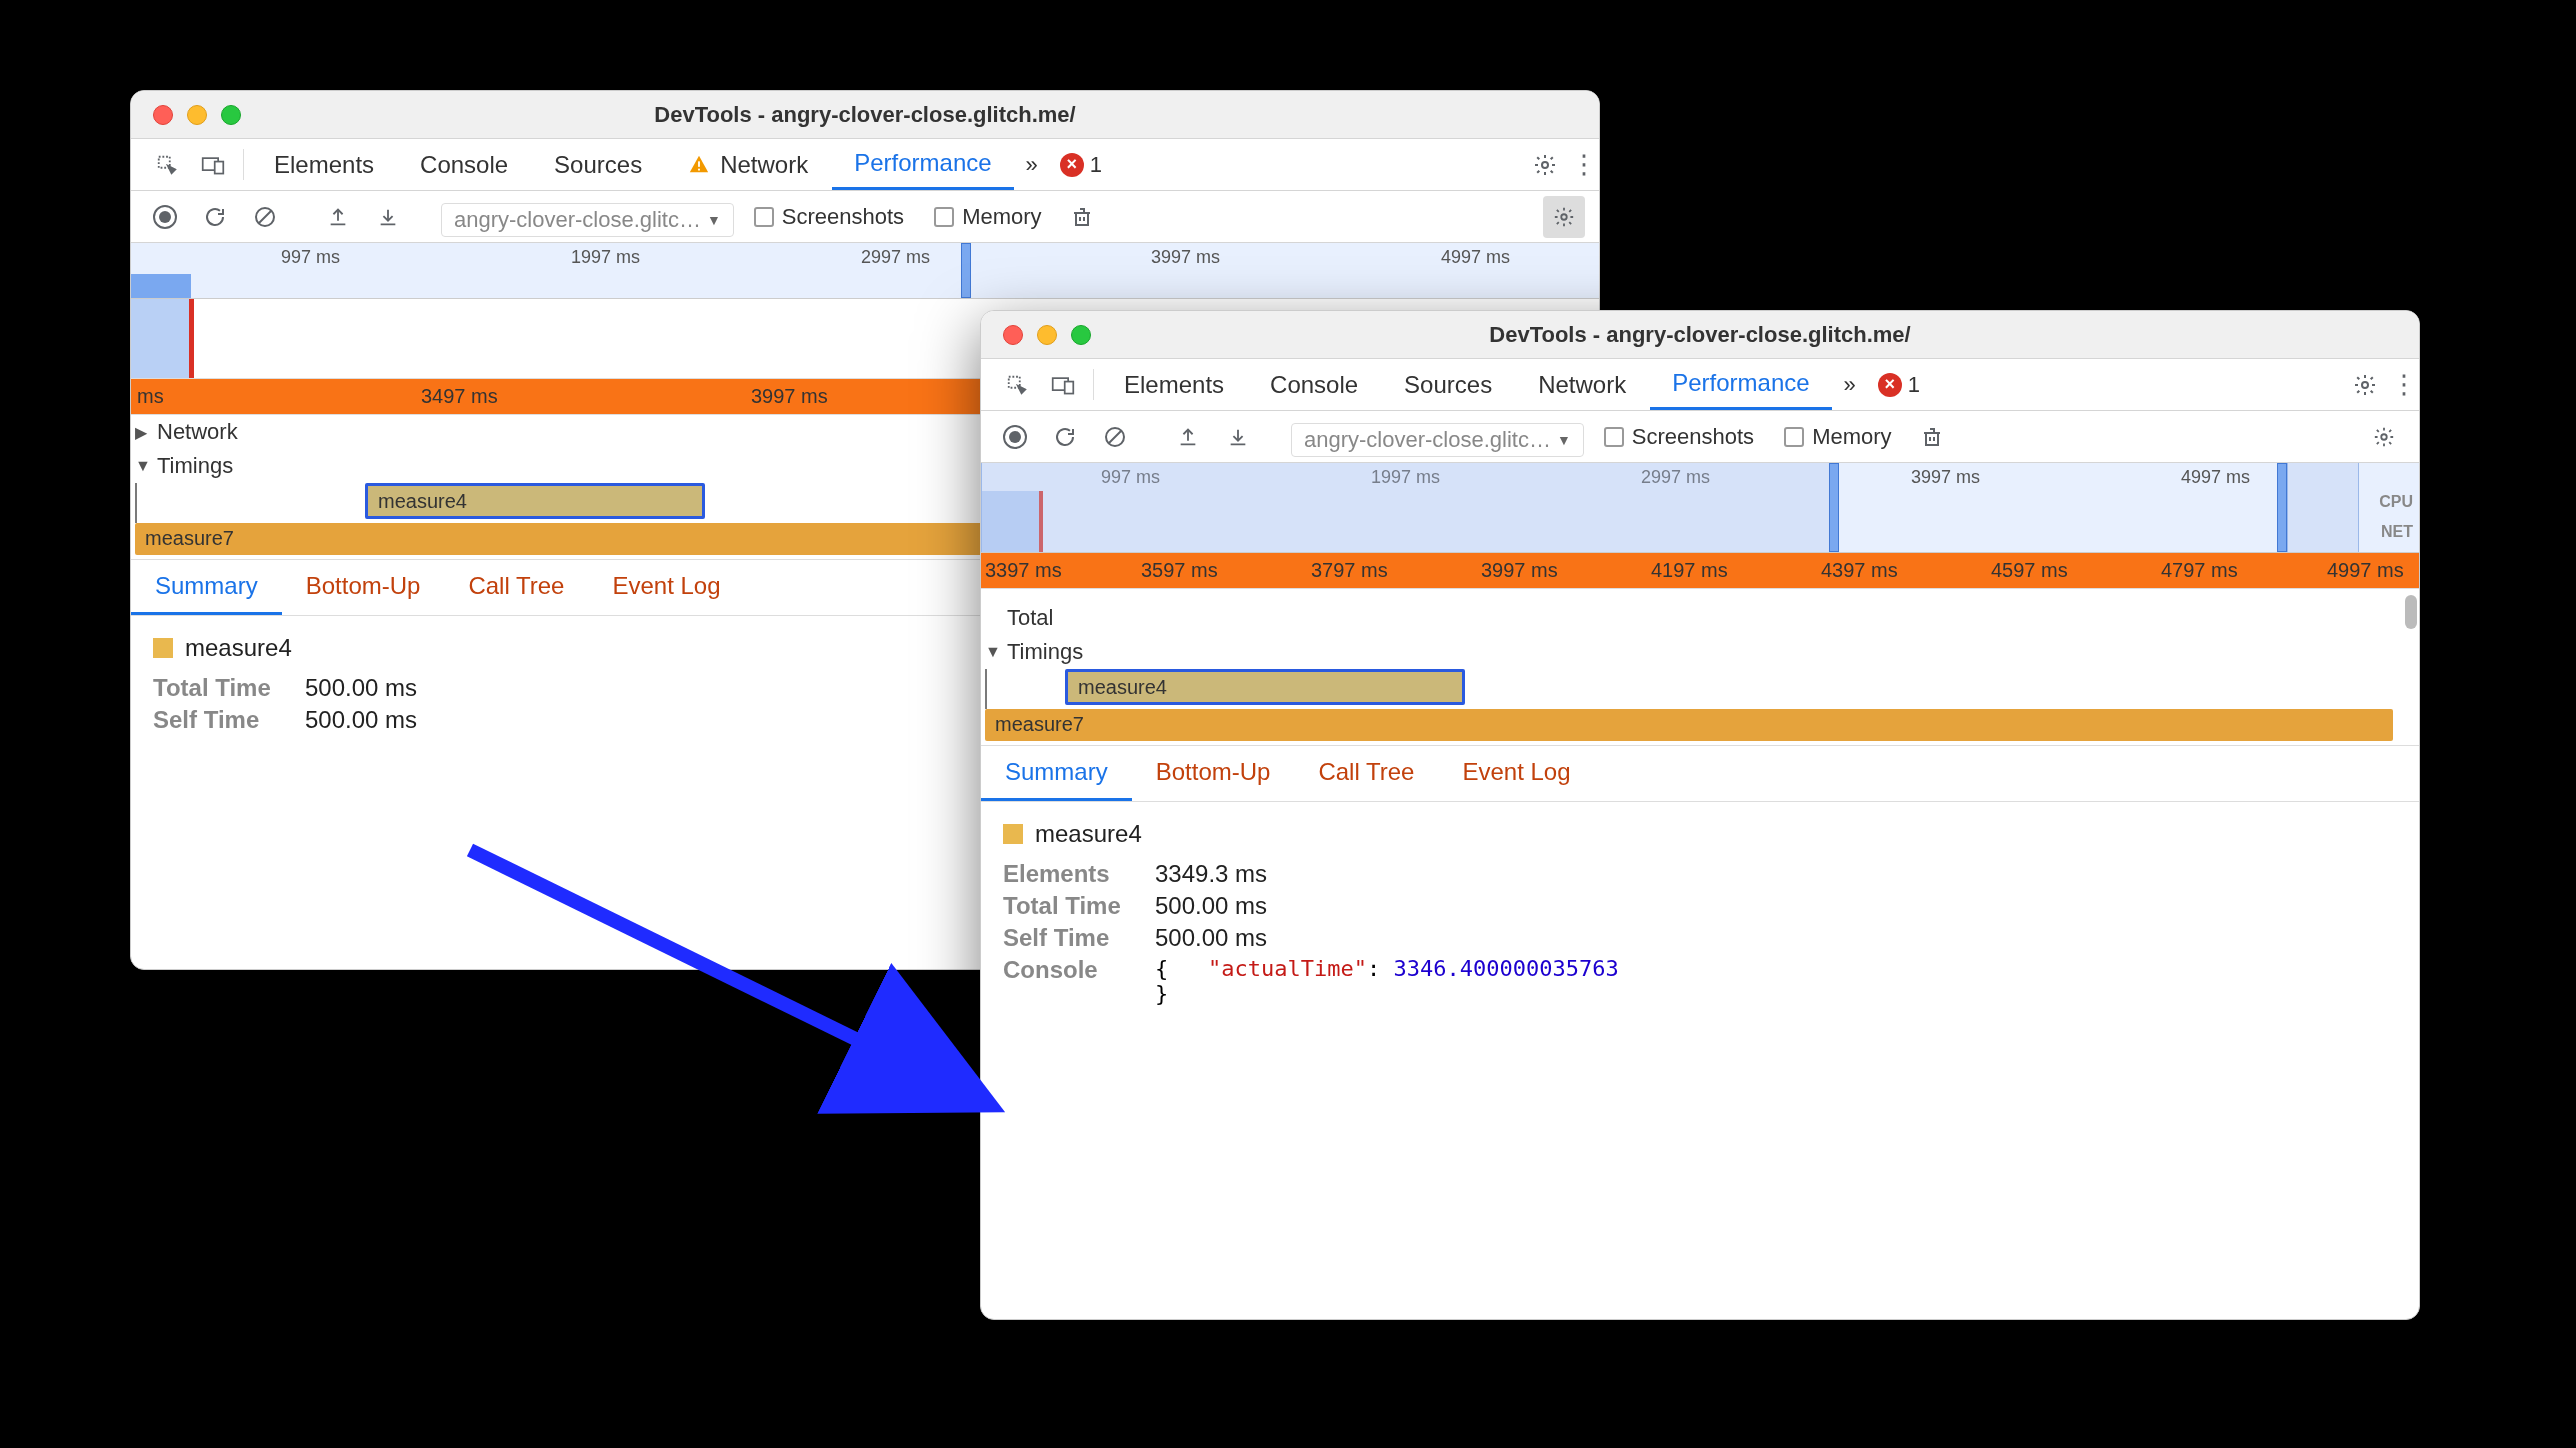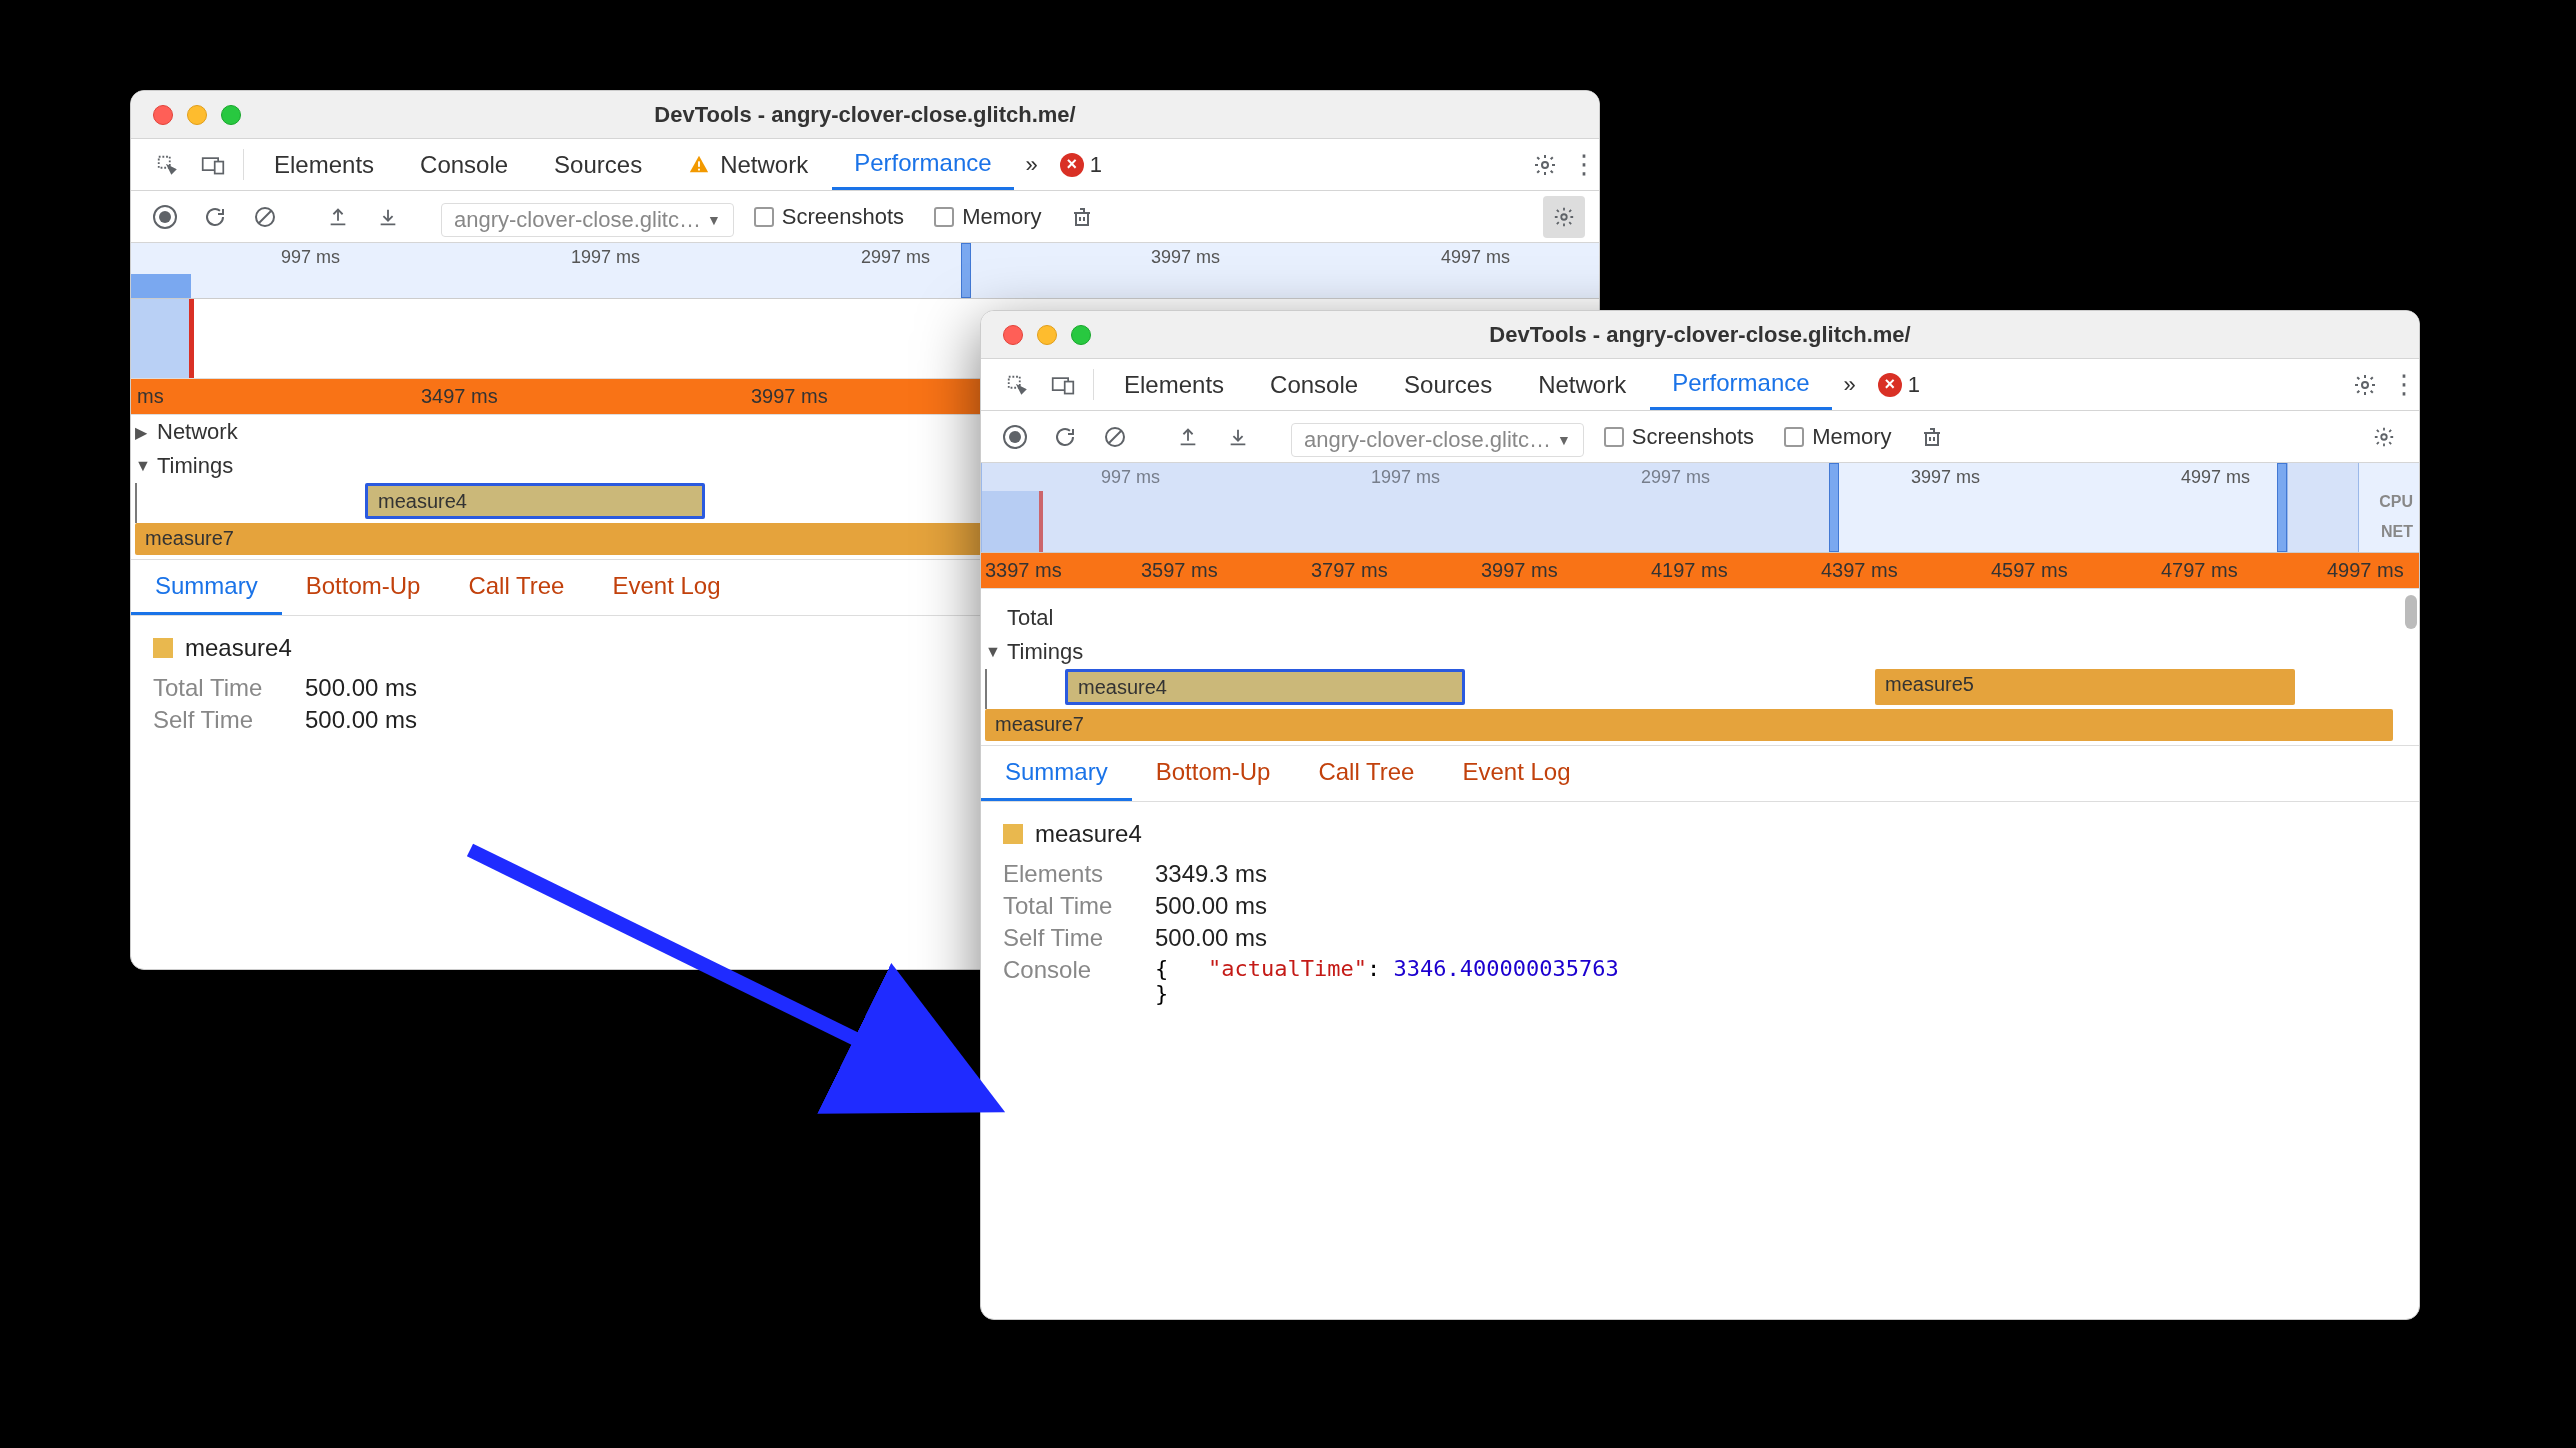--- a/index.html
+++ b/index.html
@@ -149,21 +149,21 @@
   .scroll-thumb{
     position:absolute; right:2px; width:12px; height:34px;
     background:#bbb; border-radius:6px;
   }
 
   .summary { padding: 18px 22px; font-size:24px; }
   .summary .hdr{ display:flex;align-items:center;gap:12px; margin-bottom:12px;}
   .summary .sw{ width:20px;height:20px;background:#e9b84e;}
   .summary .nm{ color:#222;}
   .summary .row{ display:flex; gap:22px; margin:4px 0;}
-  .summary .lbl{ color:#888; width:130px;}
+  .summary .lbl{ color:#888; width:130px;font-weight:bold;}
   .summary .val{ color:#222;}
   .json-key{ color:#c41a16;}
   .json-num{ color:#1c00cf;}
   .mono{ font-family: ui-monospace, Menlo, monospace; font-size:22px;}
 
   
   .arrow-anno{
     position:absolute;
     pointer-events:none;
   }
@@ -515,23 +515,20 @@
     </div>
     <div class="trk-head">
       <span class="arrow">▼</span>
       <span>Timings</span>
     </div>
     <div class="trk-lane">
       <div class="sel-bracket" style="left:0"></div>
       <div class="bar-measure m4" style="left:80px;width:400px">
         <span>measure4</span>
       </div>
-      <div class="bar-measure m5" style="left:890px;width:420px">
-        <span>measure5</span>
-      </div>
     </div>
     <div class="trk-lane" style="height:36px">
       <div class="bar-measure m7" style="left:0;right:26px;height:32px">
         <span>measure7</span>
       </div>
     </div>
     <div class="scroll-thumb" style="top:6px"></div>
   </div>
 
   <div class="dtabs">

